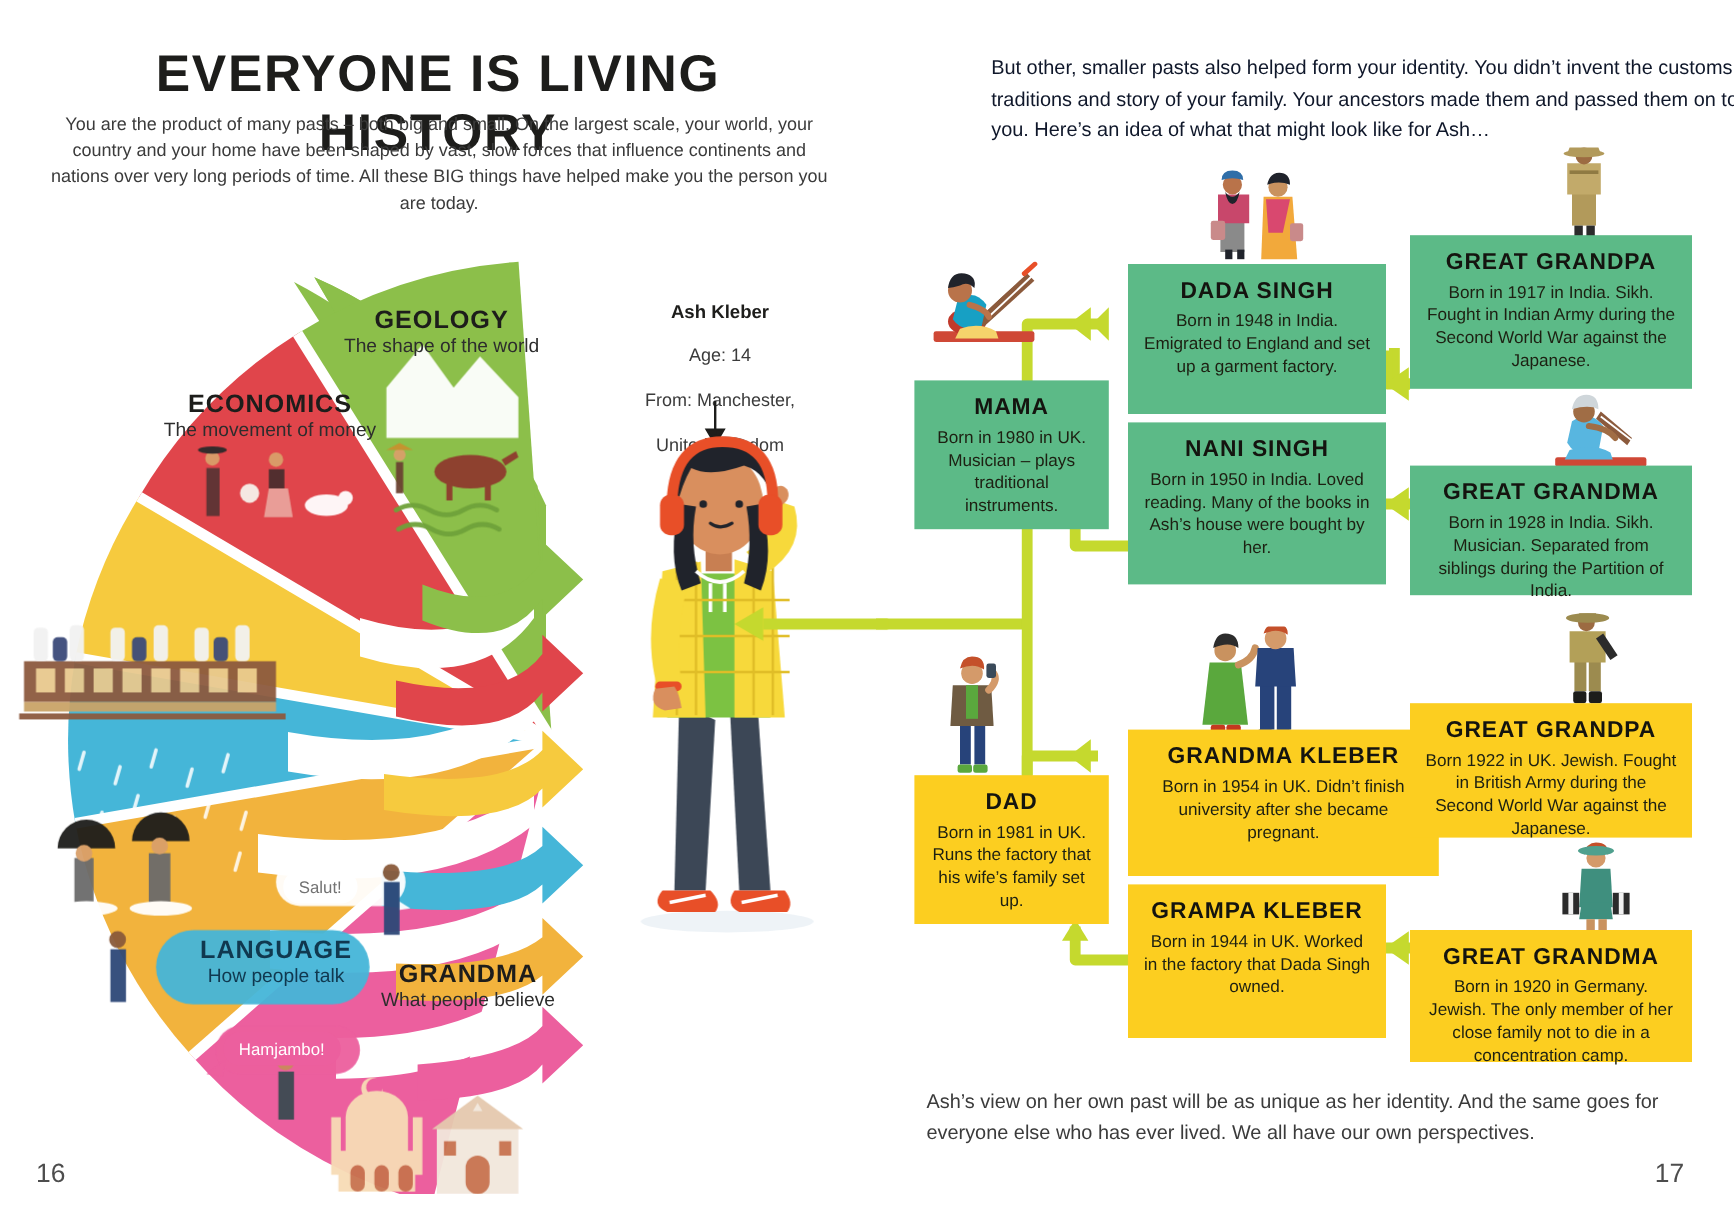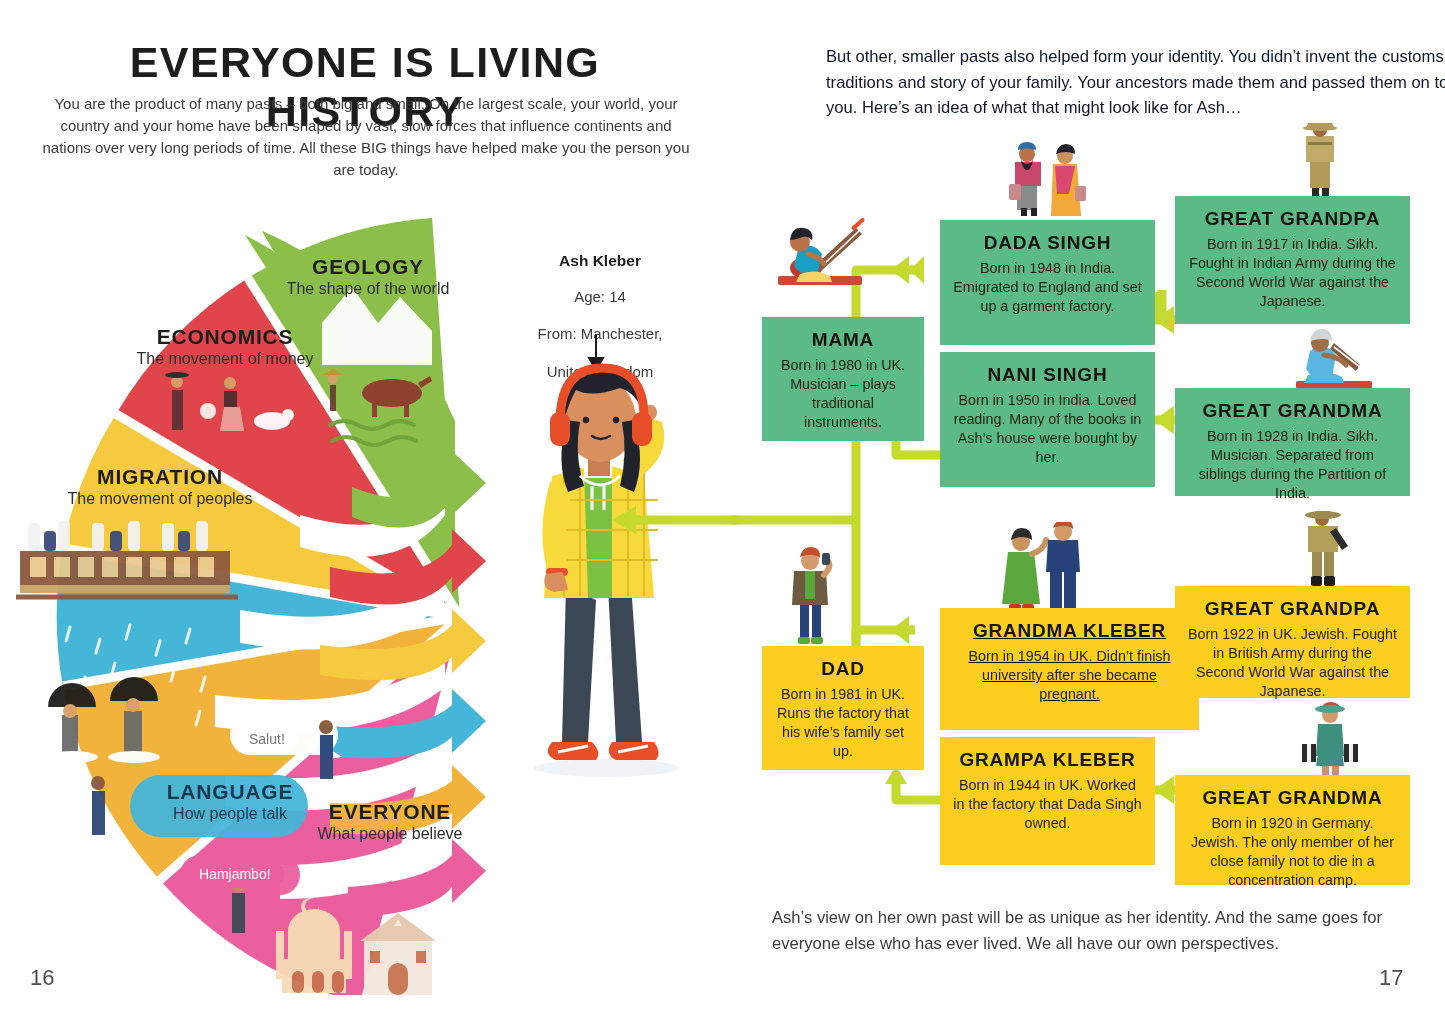--- a/index.html
+++ b/index.html
@@ -77,21 +77,21 @@
   .pbox .pname { font-size:19px; font-weight:bold; letter-spacing:.8px; color:#14140f; margin-bottom:5px; }
   .pbox .pdesc { font-size:14.3px; line-height:1.33; color:#1d2012; }
 
   
   #box-mama         { left: 32px;  top: 285px; width: 162px; height: 124px; margin-top: 32px; }
   #box-dada         { left: 210px; top: 220px; width: 215px; height: 125px; }
   #box-nani         { left: 210px; top: 352px; width: 215px; height: 135px; }
   #box-ggpa-green   { left: 445px; top: 196px; width: 235px; height: 128px; }
   #box-ggma-green   { left: 445px; top: 388px; width: 235px; height: 108px; }
   #box-dad          { left: 32px;  top: 646px; width: 162px; height: 124px; }
-  #box-gma-kleber   { left: 210px; top: 608px; width: 259px; height: 122px; text-decoration: underline; }
+  #box-gma-kleber   { left: 210px; top: 608px; width: 259px; height: 122px; }
   #box-gpa-kleber   { left: 210px; top: 737px; width: 215px; height: 128px; }
   #box-ggpa-yellow  { left: 445px; top: 586px; width: 235px; height: 112px; }
   #box-ggma-yellow  { left: 445px; top: 775px; width: 235px; height: 110px; }
 
   .figurine { position:absolute; }
 
   #page-16 { position:absolute; left:30px; top:965px; font-size:22px; color:#4d4d4d; }
   #page-17 { position:absolute; left:1379px; top:965px; font-size:22px; color:#4d4d4d; }
 </style>
 </head>
@@ -306,30 +306,26 @@
       </svg>
 
       <div class="fan-label" id="lbl-geology">
         <span class="t1">GEOLOGY</span>
         <span class="t2">The shape of the world</span>
       </div>
       <div class="fan-label" id="lbl-economics">
         <span class="t1">ECONOMICS</span>
         <span class="t2">The movement of money</span>
       </div>
-      <div class="fan-label" id="lbl-migration">
-        <span class="t1">MIGRATION</span>
-        <span class="t2">The movement of peoples</span>
-      </div>
       <div class="fan-label" id="lbl-language">
         <span class="t1">LANGUAGE</span>
         <span class="t2">How people talk</span>
       </div>
       <div class="fan-label" id="lbl-religion">
-        <span class="t1">EVERYONE</span>
+        <span class="t1">GRANDMA</span>
         <span class="t2">What people believe</span>
       </div>
 
       <div class="speech" id="speech-salut">Salut!</div>
       <div class="speech" id="speech-hamjambo">Hamjambo!</div>
     </div>
 
     <div id="ash-label">
       <div class="ash-name">Ash Kleber</div>
       <div class="ash-line">Age: 14</div>

